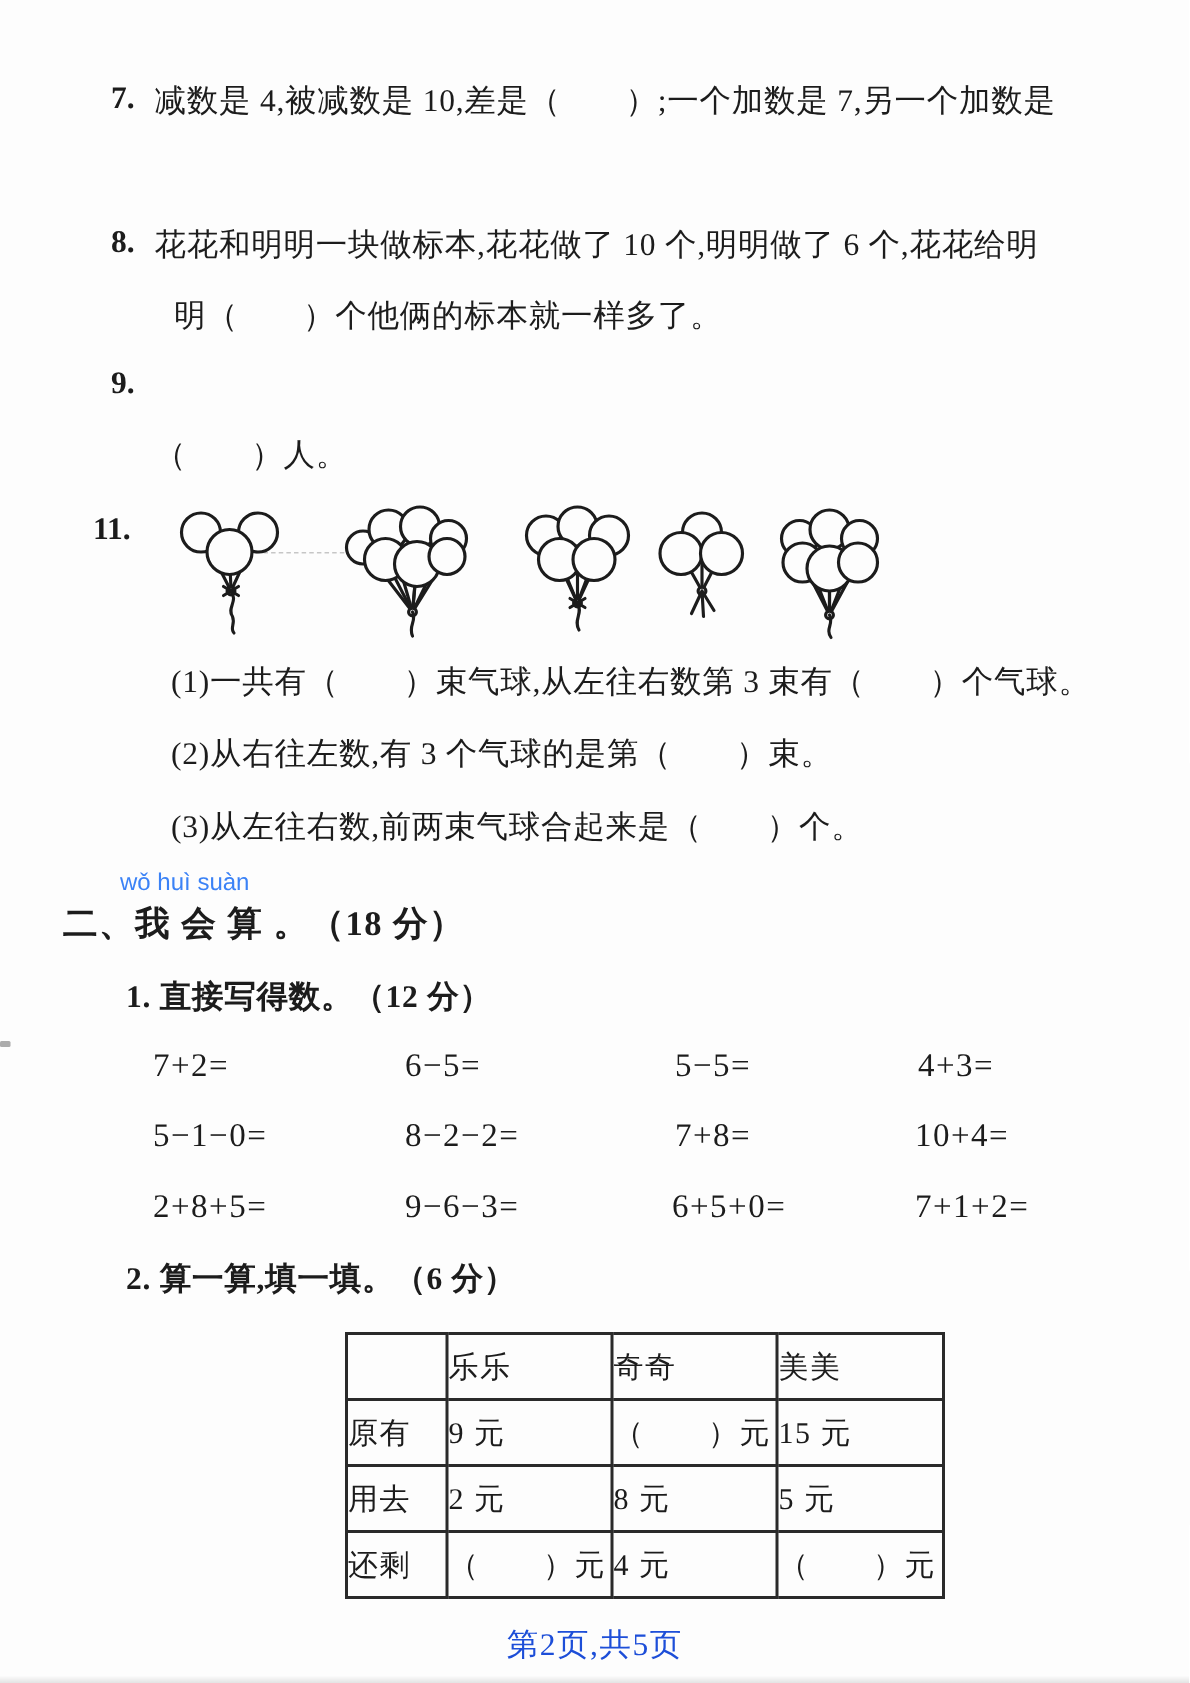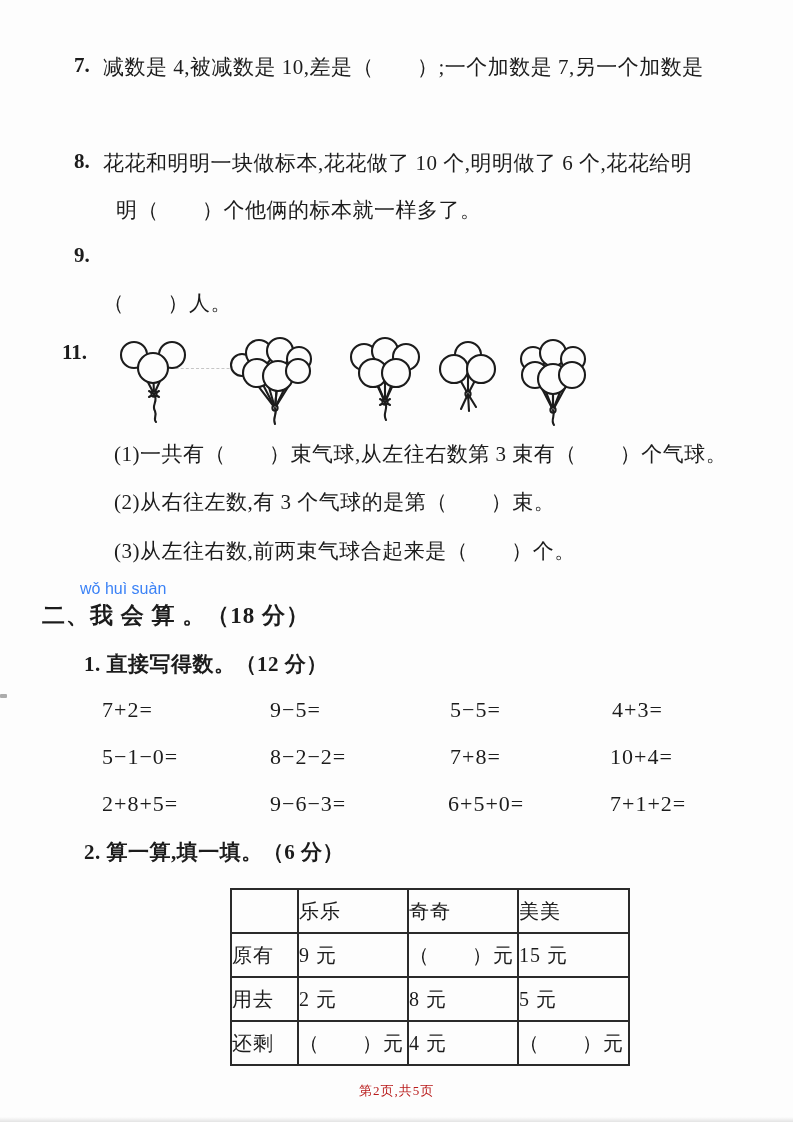--- a/index.html
+++ b/index.html
@@ -27,21 +27,21 @@
   table.money td{
     border:2px solid #2a2a2a;text-align:left;vertical-align:middle;
     font-size:20px;letter-spacing:1px;height:42px;padding:0;
   }
   td.c0{width:65px;}
   td.c1{width:108px;}
   td.c2{width:108px;}
   td.c3{width:109px;}
   .footer{
     position:absolute;top:1082px;left:0;width:793px;text-align:center;
-    font-size:13px;color:#b91c1c;letter-spacing:1px;
+    font-size:21px;color:#1d4ed8;letter-spacing:1px;
   }
   .bottom-shade{position:absolute;left:0;bottom:0;width:793px;height:5px;
     background:linear-gradient(to bottom, rgba(0,0,0,0), rgba(0,0,0,0.10));}
 </style>
 </head>
 <body>
 
 <div class="page">
 
   <span class="abs qnum" style="left:74px;top:53px;">7.</span>
@@ -134,21 +134,21 @@
   <span class="abs subq" style="left:114px;top:440px;">(1)一共有（　　）束气球,从左往右数第 3 束有（　　）个气球。</span>
   <span class="abs subq" style="left:114px;top:488px;">(2)从右往左数,有 3 个气球的是第（　　）束。</span>
   <span class="abs subq" style="left:114px;top:537px;">(3)从左往右数,前两束气球合起来是（　　）个。</span>
 
   <span class="abs pinyin" style="left:80px;top:580px;">wǒ huì suàn</span>
   <span class="abs sec-heading" style="left:42px;top:600px;">二、我 会 算 。（18 分）</span>
 
   <span class="abs sub-title" style="left:84px;top:650px;">1. 直接写得数。（12 分）</span>
 
   <span class="abs expr" style="left:102px;top:697px;">7+2=</span>
-  <span class="abs expr" style="left:270px;top:697px;">9−5=</span>
+  <span class="abs expr" style="left:270px;top:697px;">6−5=</span>
   <span class="abs expr" style="left:450px;top:697px;">5−5=</span>
   <span class="abs expr" style="left:612px;top:697px;">4+3=</span>
 
   <span class="abs expr" style="left:102px;top:744px;">5−1−0=</span>
   <span class="abs expr" style="left:270px;top:744px;">8−2−2=</span>
   <span class="abs expr" style="left:450px;top:744px;">7+8=</span>
   <span class="abs expr" style="left:610px;top:744px;">10+4=</span>
 
   <span class="abs expr" style="left:102px;top:791px;">2+8+5=</span>
   <span class="abs expr" style="left:270px;top:791px;">9−6−3=</span>

